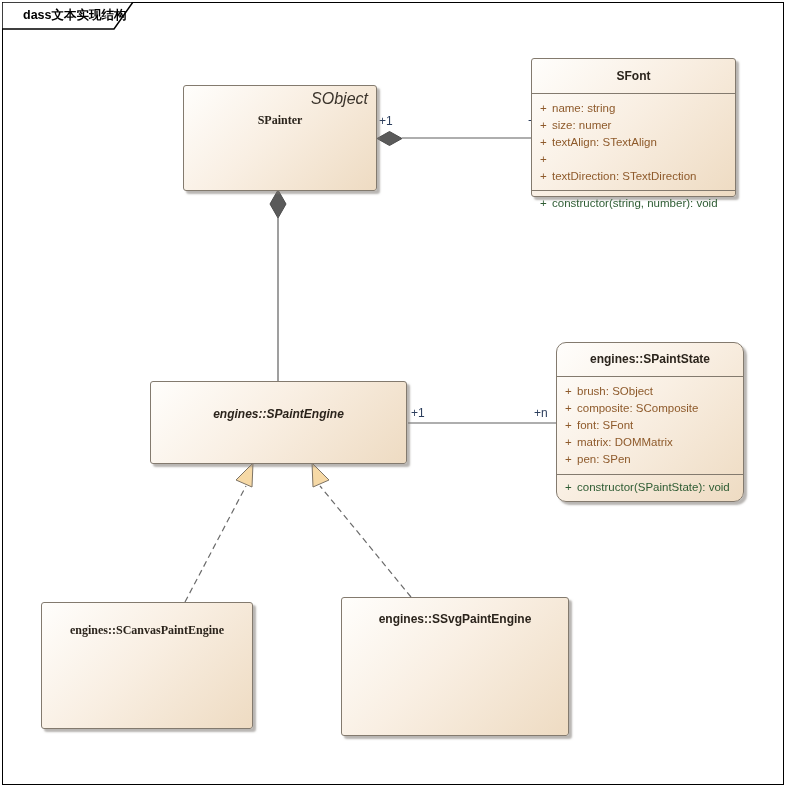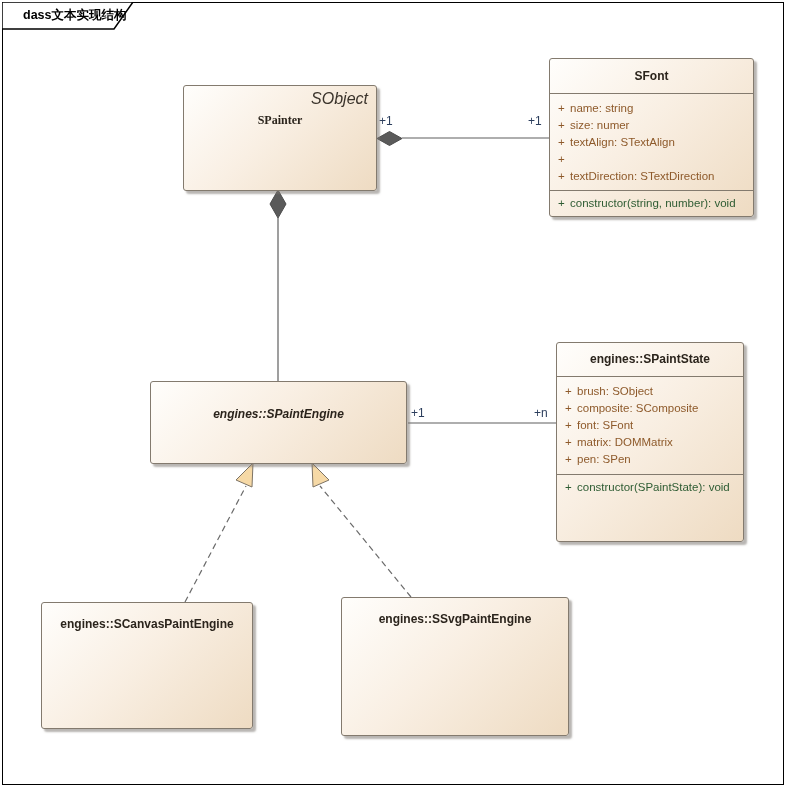--- a/index.html
+++ b/index.html
@@ -87,21 +87,21 @@
       <polygon points="0,0 131,0 112,27 0,27" fill="#ffffff" stroke="#000000" stroke-width="1.5"></polygon>
     </svg>
     <span id="tab-label">dass文本实现结构</span>
   </div>
 
   <div class="class-box" style="left:183px;top:85px;width:194px;height:106px;">
     <div class="stereo">SObject</div>
     <div class="class-title" style="padding-top:27px;font-family:Liberation Serif, serif;">SPainter</div>
   </div>
 
-  <div class="class-box" style="left:549px;top:58px;width:205px;height:159px;">
+  <div class="class-box" style="left:531px;top:58px;width:205px;height:139px;">
     <div class="class-title" style="height:34px;line-height:34px;">SFont</div>
     <div class="compartment attr-rows" style="height:90px;">
       <div class="member-row attr">
         <span class="vis">+</span>
         <span>name: string</span>
       </div>
       <div class="member-row attr">
         <span class="vis">+</span>
         <span>size: numer</span>
       </div>
@@ -118,21 +118,21 @@
       </div>
     </div>
     <div class="compartment op-rows">
       <div class="member-row op">
         <span class="vis">+</span>
         <span>constructor(string, number): void</span>
       </div>
     </div>
   </div>
 
-  <div class="class-box" style="left:556px;top:342px;width:188px;height:200px;">
+  <div class="class-box" style="left:556px;top:342px;width:188px;height:160px;border-radius:10px;">
     <div class="class-title" style="height:33px;line-height:33px;">engines::SPaintState</div>
     <div class="compartment attr-rows" style="height:91px;">
       <div class="member-row attr">
         <span class="vis">+</span>
         <span>brush: SObject</span>
       </div>
       <div class="member-row attr">
         <span class="vis">+</span>
         <span>composite: SComposite</span>
       </div>
@@ -155,20 +155,20 @@
         <span>constructor(SPaintState): void</span>
       </div>
     </div>
   </div>
 
   <div class="class-box abstract" style="left:150px;top:381px;width:257px;height:83px;">
     <div class="class-title" style="padding-top:25px;">engines::SPaintEngine</div>
   </div>
 
   <div class="class-box" style="left:41px;top:602px;width:212px;height:127px;">
-    <div class="class-title" style="padding-top:14px;">engines::SCanvasPaintEngine</div>
+    <div class="class-title" style="padding-top:20px;font-family:Liberation Serif, serif;">engines::SCanvasPaintEngine</div>
   </div>
 
   <div class="class-box" style="left:341px;top:597px;width:228px;height:139px;">
     <div class="class-title" style="padding-top:14px;">engines::SSvgPaintEngine</div>
   </div>
 
 </div>
 
 </body></html>

